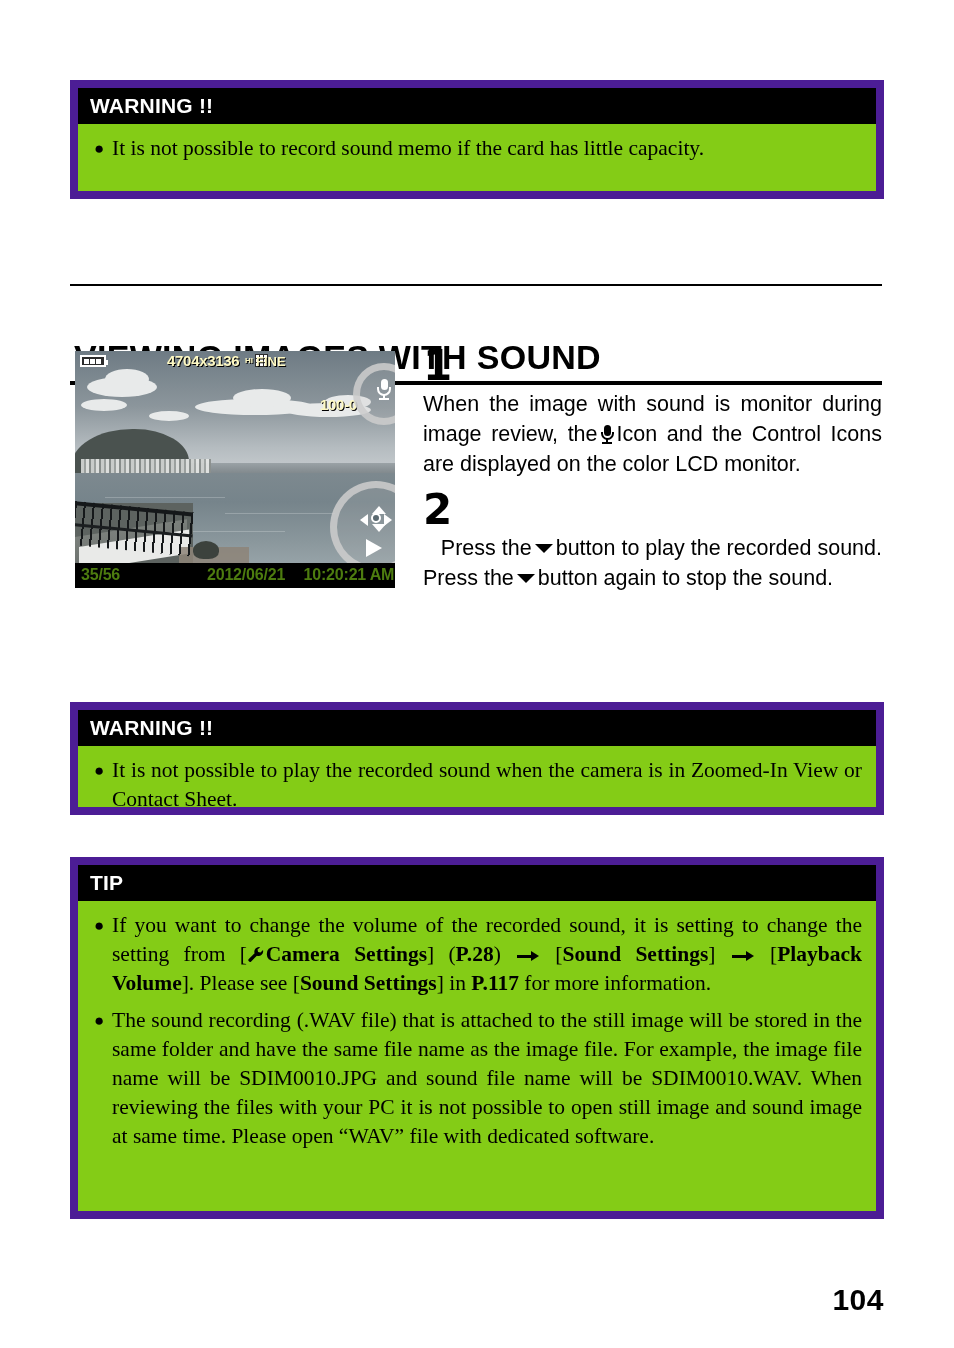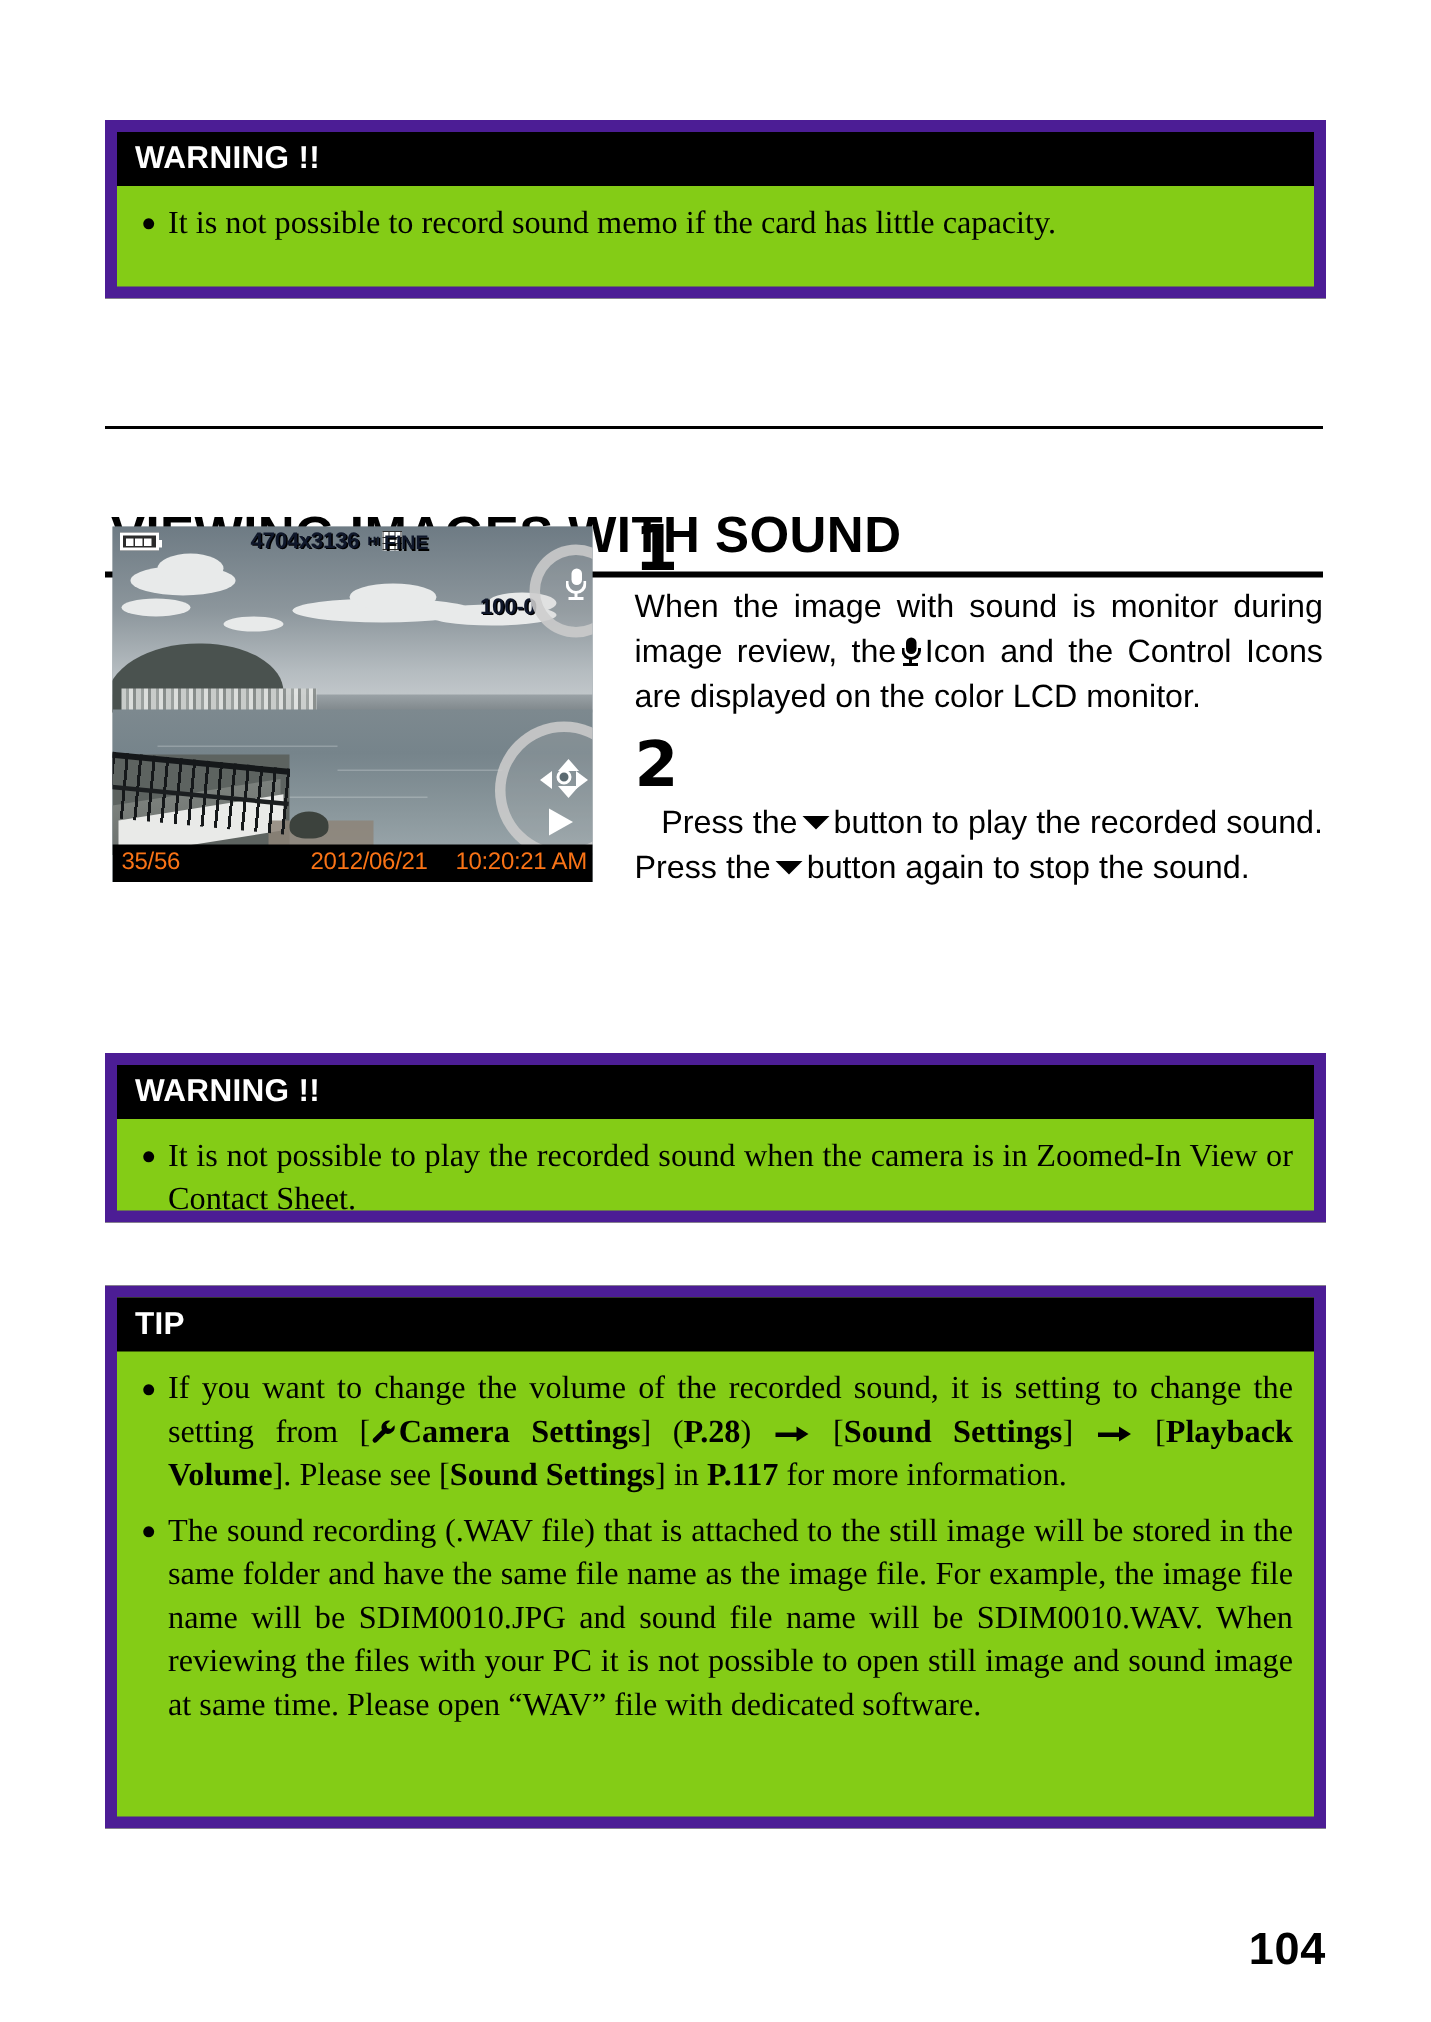--- a/index.html
+++ b/index.html
@@ -187,21 +187,21 @@
   }
   .tree {
     position:absolute; left:118px; top:190px; width:26px; height:18px;
     background:#3c423d; border-radius:50% 50% 40% 40%;
   }
 
   
   .lcd-topbar {
     position:absolute; left:0; top:0; width:320px; height:20px;
     display:flex; align-items:center;
-    color:#0f172a;
+    color:#fef9c3;
     font-family:"Liberation Sans", sans-serif;
   }
   .battery {
     position:absolute; left:5px; top:4px;
     width:26px; height:12px;
     border:2px solid #fff; box-sizing:border-box;
     background:#2b2b2b;
     display:flex; align-items:center; gap:1px; padding:2px;
   }
   .battery:after {
@@ -231,21 +231,21 @@
   }
   .filenum {
     position:absolute; left:245px; top:1px;
     font-size:15px; font-weight:bold; letter-spacing:-0.3px;
     text-shadow:1px 1px 0 #000;
     white-space:nowrap;
     margin-top:44px;
   }
   .lcd-bottombar {
     position:absolute; left:0; bottom:0; width:344px; height:25px;
-    background:#000; color:#f97316;
+    background:#000; color:#4d7c0f;font-weight:bold;
   }
   .frame-count {
     position:absolute; left:6px; top:3px; font-size:16px; letter-spacing:-0.2px;
   }
   .datetime {
     position:absolute; left:132px; top:3px; font-size:16px; letter-spacing:-0.2px;
     white-space:nowrap;
   }
 
   

